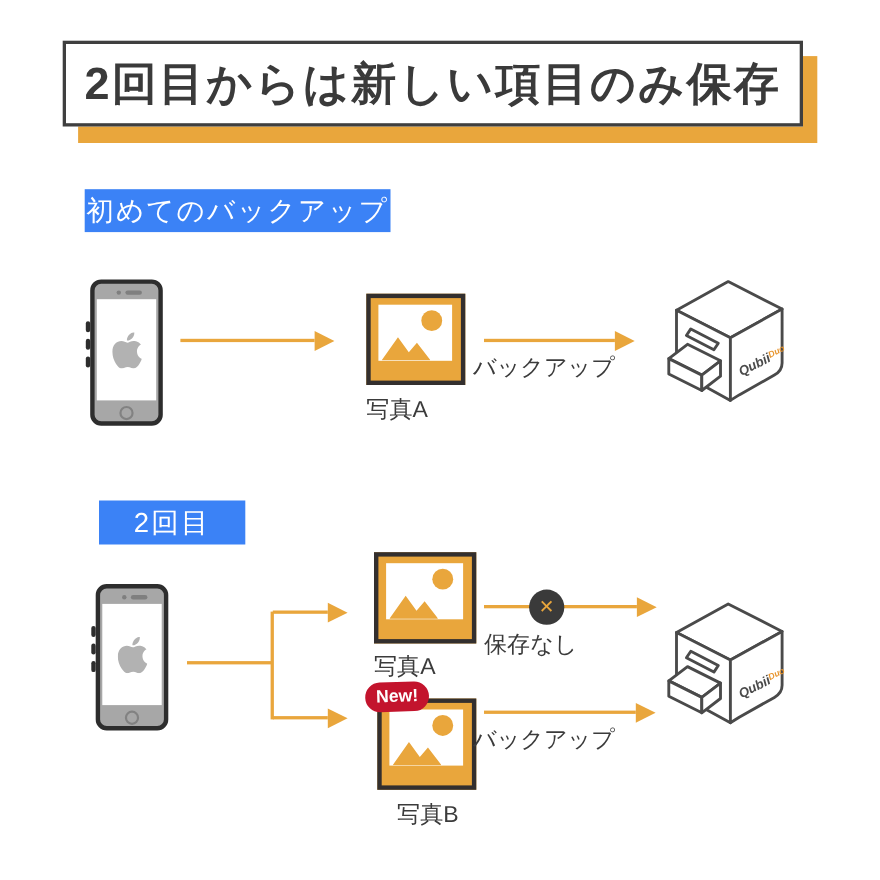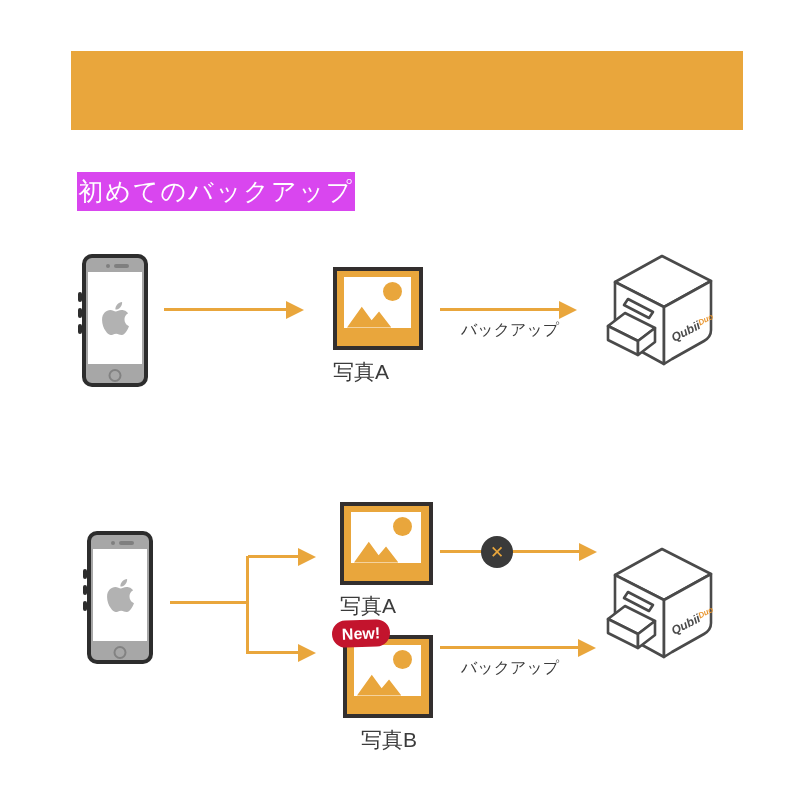--- a/index.html
+++ b/index.html
@@ -6,21 +6,21 @@
   .canvas{position:relative;width:800px;height:800px;background:#ffffff;overflow:hidden;
           font-family:"Liberation Sans","DejaVu Sans",sans-serif;color:#3b3b3b;}
 
   
   .title-shadow{position:absolute;left:71px;top:51px;width:672px;height:79px;background:#E9A63C;}
   .title-box{position:absolute;left:57px;top:37px;width:673px;height:78px;background:#fff;
              border:3px solid #3f3f3f;box-sizing:border-box;display:flex;align-items:center;justify-content:center;}
   .title-text{font-size:41px;font-weight:bold;letter-spacing:2px;color:#3a3a3a;white-space:nowrap;}
 
   
-  .sec-header{position:absolute;background:#d946ef;color:#ffffff;display:flex;align-items:center;
+  .sec-header{position:absolute;background:#3b82f6;color:#ffffff;display:flex;align-items:center;
               justify-content:center;font-size:25px;letter-spacing:2px;}
   .sec-header.s1{left:77px;top:172px;width:278px;height:39px;}
   .sec-header.s2{left:90px;top:455px;width:133px;height:40px;}
 
   
   .phone{position:absolute;width:66px;height:133px;background:#a7a7a7;border:4px solid #2d2d2d;
          border-radius:10px;box-sizing:border-box;}
   .phone .screen{position:absolute;left:2px;right:2px;top:14px;bottom:19px;background:#ffffff;
                  display:flex;align-items:center;justify-content:center;}
   .phone .cam{position:absolute;left:20px;top:6px;width:4px;height:4px;border-radius:50%;background:#7f7f7f;}
@@ -53,21 +53,21 @@
   .line{position:absolute;background:#E9A63C;}
   .arw1{left:164px;top:308px;width:122px;}
   .arw2{left:440px;top:308px;width:119px;}
   .stem{left:170px;top:601px;width:78px;height:3px;}
   .vline{left:246px;top:556px;width:3px;height:98px;}
   .arw3{left:248px;top:555px;width:50px;}
   .arw4{left:248px;top:651px;width:50px;}
   .arw5{left:440px;top:550px;width:139px;}
   .arw6{left:440px;top:646px;width:138px;}
 
-  .arrow-label{position:absolute;font-size:16px;color:#3b3b3b;text-align:center;white-space:nowrap;}
+  .arrow-label{position:absolute;font-size:21px;color:#3b3b3b;white-space:nowrap;}
   .lbl-bk1{left:430px;top:320px;width:160px;}
   .lbl-nosave{left:440px;top:572px;width:115px;}
   .lbl-bk2{left:430px;top:658px;width:160px;}
 
   
   .xcircle{position:absolute;left:481px;top:536px;width:32px;height:32px;border-radius:50%;background:#3a3a3a;
            display:flex;align-items:center;justify-content:center;color:#E9A63C;font-size:17px;font-weight:bold;z-index:3;}
 
   
   .badge-new{position:absolute;left:332px;top:620px;width:58px;height:27px;background:#C3142D;border-radius:14px;
@@ -79,20 +79,23 @@
   .device svg{overflow:visible;}
   .device.d1{left:612px;top:252px;}
   .device.d2{left:612px;top:545px;}
 </style>
 </head>
 <body>
 
 <div class="canvas">
 
   <div class="title-shadow"></div>
+  <div class="title-box">
+    <span class="title-text">2回目からは新しい項目のみ保存</span>
+  </div>
 
   <div class="sec-header s1">
     <span>初めてのバックアップ</span>
   </div>
 
   <div class="phone p1">
     <div class="cam"></div>
     <div class="spk"></div>
     <div class="nub n1"></div>
     <div class="nub n2"></div>
@@ -130,20 +133,23 @@
         <path d="M13 61 L43 76 L26 89 L-4 74 Z"></path>
         <path d="M-4 74 L26 89 L26 103 L-4 88 Z"></path>
         <path d="M26 89 L43 76 L43 90 L26 103 Z"></path>
       </g>
       <text transform="translate(62 90) rotate(-27)" font-style="italic" font-weight="bold">
         <tspan font-size="12" fill="#4a4a4a">Qubii</tspan><tspan font-size="8" dy="-3" fill="#E8952E">Duo</tspan>
       </text>
     </svg>
   </div>
 
+  <div class="sec-header s2">
+    <span>2回目</span>
+  </div>
 
   <div class="phone p2">
     <div class="cam"></div>
     <div class="spk"></div>
     <div class="nub n1"></div>
     <div class="nub n2"></div>
     <div class="nub n3"></div>
     <div class="screen">
       <svg width="27" height="33" viewBox="0 0 814 1000">
         <path fill="#b2b2b2" d="M788.1 340.9c-5.8 4.5-108.2 62.2-108.2 190.5 0 148.4 130.3 200.9 134.2 202.2-.6 3.2-20.7 71.9-68.7 141.9-42.8 61.6-87.5 123.1-155.5 123.1s-85.5-39.5-164-39.5c-76.5 0-103.7 40.8-165.9 40.8s-105.6-57-155.5-127C46.7 790.7 0 663 0 541.8c0-194.4 126.4-297.5 250.8-297.5 66.1 0 121.2 43.4 162.7 43.4 39.5 0 101.1-46 176.3-46 28.5 0 130.9 2.6 198.3 99.2zm-234-181.5c31.1-36.9 53.1-88.1 53.1-139.3 0-7.1-.6-14.3-1.9-20.1-50.6 1.9-110.8 33.7-147.1 75.8-28.5 32.4-55.1 83.6-55.1 135.5 0 7.8 1.3 15.6 1.9 18.1 3.2.6 8.4 1.3 13.6 1.3 45.4 0 102.5-30.4 135.5-71.3z"></path>
@@ -164,20 +170,21 @@
         <path fill="#E9A63C" d="M0 48 L24 14 L40 36 L52 22 L72 48 Z"></path>
       </svg>
     </div>
   </div>
   <div class="caption cap-a2">写真A</div>
 
   <div class="arrow arw5"></div>
   <div class="xcircle">
     <span>✕</span>
   </div>
+  <div class="arrow-label lbl-nosave">保存なし</div>
 
   <div class="photo pb">
     <div class="inner">
       <div class="sun"></div>
       <svg class="mtn" viewBox="0 0 72 48" preserveAspectRatio="none">
         <path fill="#E9A63C" d="M0 48 L24 14 L40 36 L52 22 L72 48 Z"></path>
       </svg>
     </div>
   </div>
   <div class="badge-new">New!</div>

